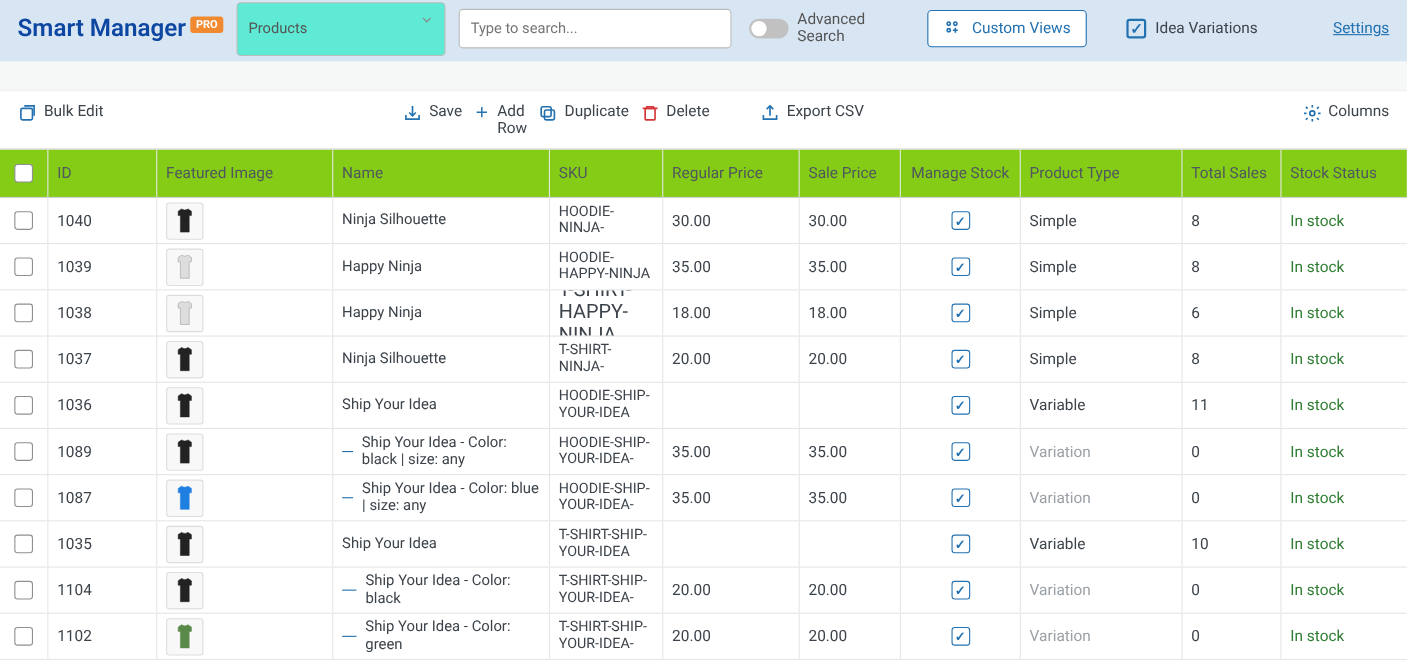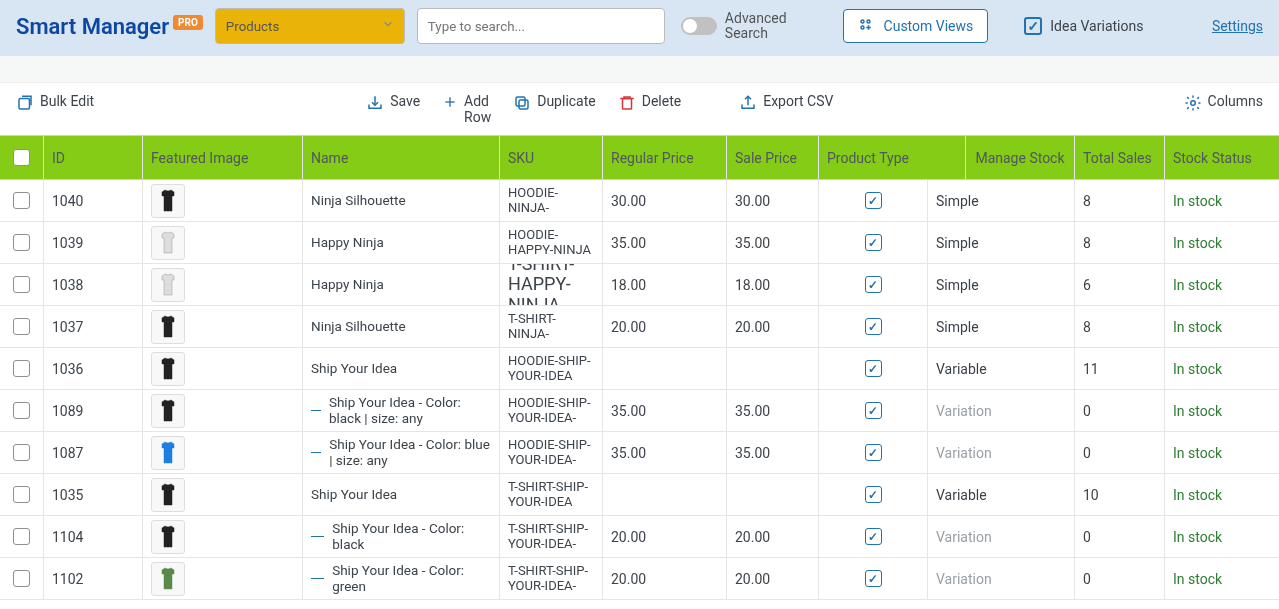--- a/index.html
+++ b/index.html
@@ -4,21 +4,21 @@
   <style>
     * { margin:0; padding:0; box-sizing:border-box; font-family:-apple-system,BlinkMacSystemFont,"Segoe UI",Roboto,sans-serif; }
     body { background:#fff; color:#3c434a; font-size:14px; }
 
     
     .topbar { background:#d8e6f3; display:flex; align-items:center; padding:6px 16px 10px 16px; gap:12px; height:56px; }
     .brand { display:flex; align-items:baseline; gap:4px;text-align:right; }
     .brand-name { font-size:22px; font-weight:600; color:#0d47a1; }
     .pro-badge { background:#f0892f; color:#fff; font-size:10px; font-weight:700; padding:2px 5px; border-radius:3px; position:relative; top:-8px; }
     .select-wrap { position:relative; }
-    .dash-select { width:190px; height:36px; border:1px solid #bbb; border-radius:4px; background:#eab308; padding:6px 28px 6px 10px; color:#555; appearance:none; }
+    .dash-select { width:190px; height:49px; border:1px solid #bbb; border-radius:4px; background:#5eead4; padding:6px 28px 6px 10px; color:#555; appearance:none; }
     .select-caret { position:absolute; right:10px; top:9px; pointer-events:none; color:#888; }
     .search-input { width:248px; height:36px; border:1px solid #bbb; border-radius:4px; background:#fff; padding:6px 10px; color:#555; }
     .adv-wrap { display:flex; align-items:center; gap:8px; margin-left:4px; }
     .toggle { width:36px; height:18px; background:#c1c1c1; border-radius:9px; position:relative; cursor:pointer; }
     .toggle::after { content:""; position:absolute; width:14px; height:14px; background:#fff; border-radius:50%; top:2px; left:2px; }
     .adv-label { color:#555; line-height:1.1; font-size:14px; }
     .custom-views { margin-left:44px; border:1px solid #2271b1; border-radius:4px; padding:7px 14px; display:flex; align-items:center; gap:8px; color:#2271b1; background:#fff; cursor:pointer; }
     .cv-icon { display:inline-flex; }
     .show-var { display:flex; align-items:center; gap:8px; margin-left:24px; }
     .checkbox { width:18px; height:18px; border:2px solid #2271b1; border-radius:3px; display:inline-flex; align-items:center; justify-content:center; color:#2271b1; font-size:14px; cursor:pointer; }
@@ -27,21 +27,21 @@
     .settings-link { color:#2271b1; text-decoration:underline; }
 
     
     .gap-bar { height:27px; background:#f6f7f7; border-bottom:1px solid #eee; }
     .toolbar { display:flex; align-items:flex-start; padding:10px 16px; gap:22px; background:#fff; }
     .tb-btn { display:flex; align-items:flex-start; gap:6px; color:#2271b1; cursor:pointer;justify-content:flex-end; }
     .tb-btn .lbl { color:#3c434a; }
     .tb-btn.red { color:#d63638; }
     .tb-icon { display:inline-flex; margin-top:1px; }
     .tb-group-left { display:flex; }
-    .tb-center { margin-left:250px; display:flex; gap:22px; align-items:flex-start; }
+    .tb-center { margin-left:250px; display:flex; gap:10px; align-items:flex-start; }
     .addrow-lbl { display:flex; flex-direction:column; line-height:1.15; color:#3c434a; }
 
     
     .grid { border-top:1px solid #d0d0d0; overflow:hidden; }
     .hdr-row { display:flex; background:#84cc16; border-bottom:1px solid #d0d0d0; height:44px; }
     .cell, .hcell { border-right:1px solid #e5e5e5; display:flex; align-items:center; padding:4px 8px; overflow:hidden; }
     .hcell { color:#50575e; font-weight:400; padding:10px 8px; }
     .c-chk { width:44px; justify-content:center; }
     .c-id { width:99px; }
     .c-img { width:160px; }
@@ -206,22 +206,22 @@
   <div class="hdr-row">
     <div class="hcell c-chk">
         <span class="chk-sm"></span>
       </div>
     <div class="hcell c-id">ID</div>
     <div class="hcell c-img">Featured Image</div>
     <div class="hcell c-name">Name</div>
     <div class="hcell c-sku">SKU</div>
     <div class="hcell c-reg">Regular Price</div>
     <div class="hcell c-sale">Sale Price</div>
+    <div class="hcell c-stock">Manage Stock</div>
     <div class="hcell c-type">Product Type</div>
-    <div class="hcell c-stock">Manage Stock</div>
     <div class="hcell c-sales">Total Sales</div>
     <div class="hcell c-status">Stock Status</div>
   </div>
   <div id="rows">
     <div class="row">
       <div class="cell c-chk">
           <span class="chk-sm"></span>
         </div>
       <div class="cell c-id">1040</div>
       <div class="cell c-img">

